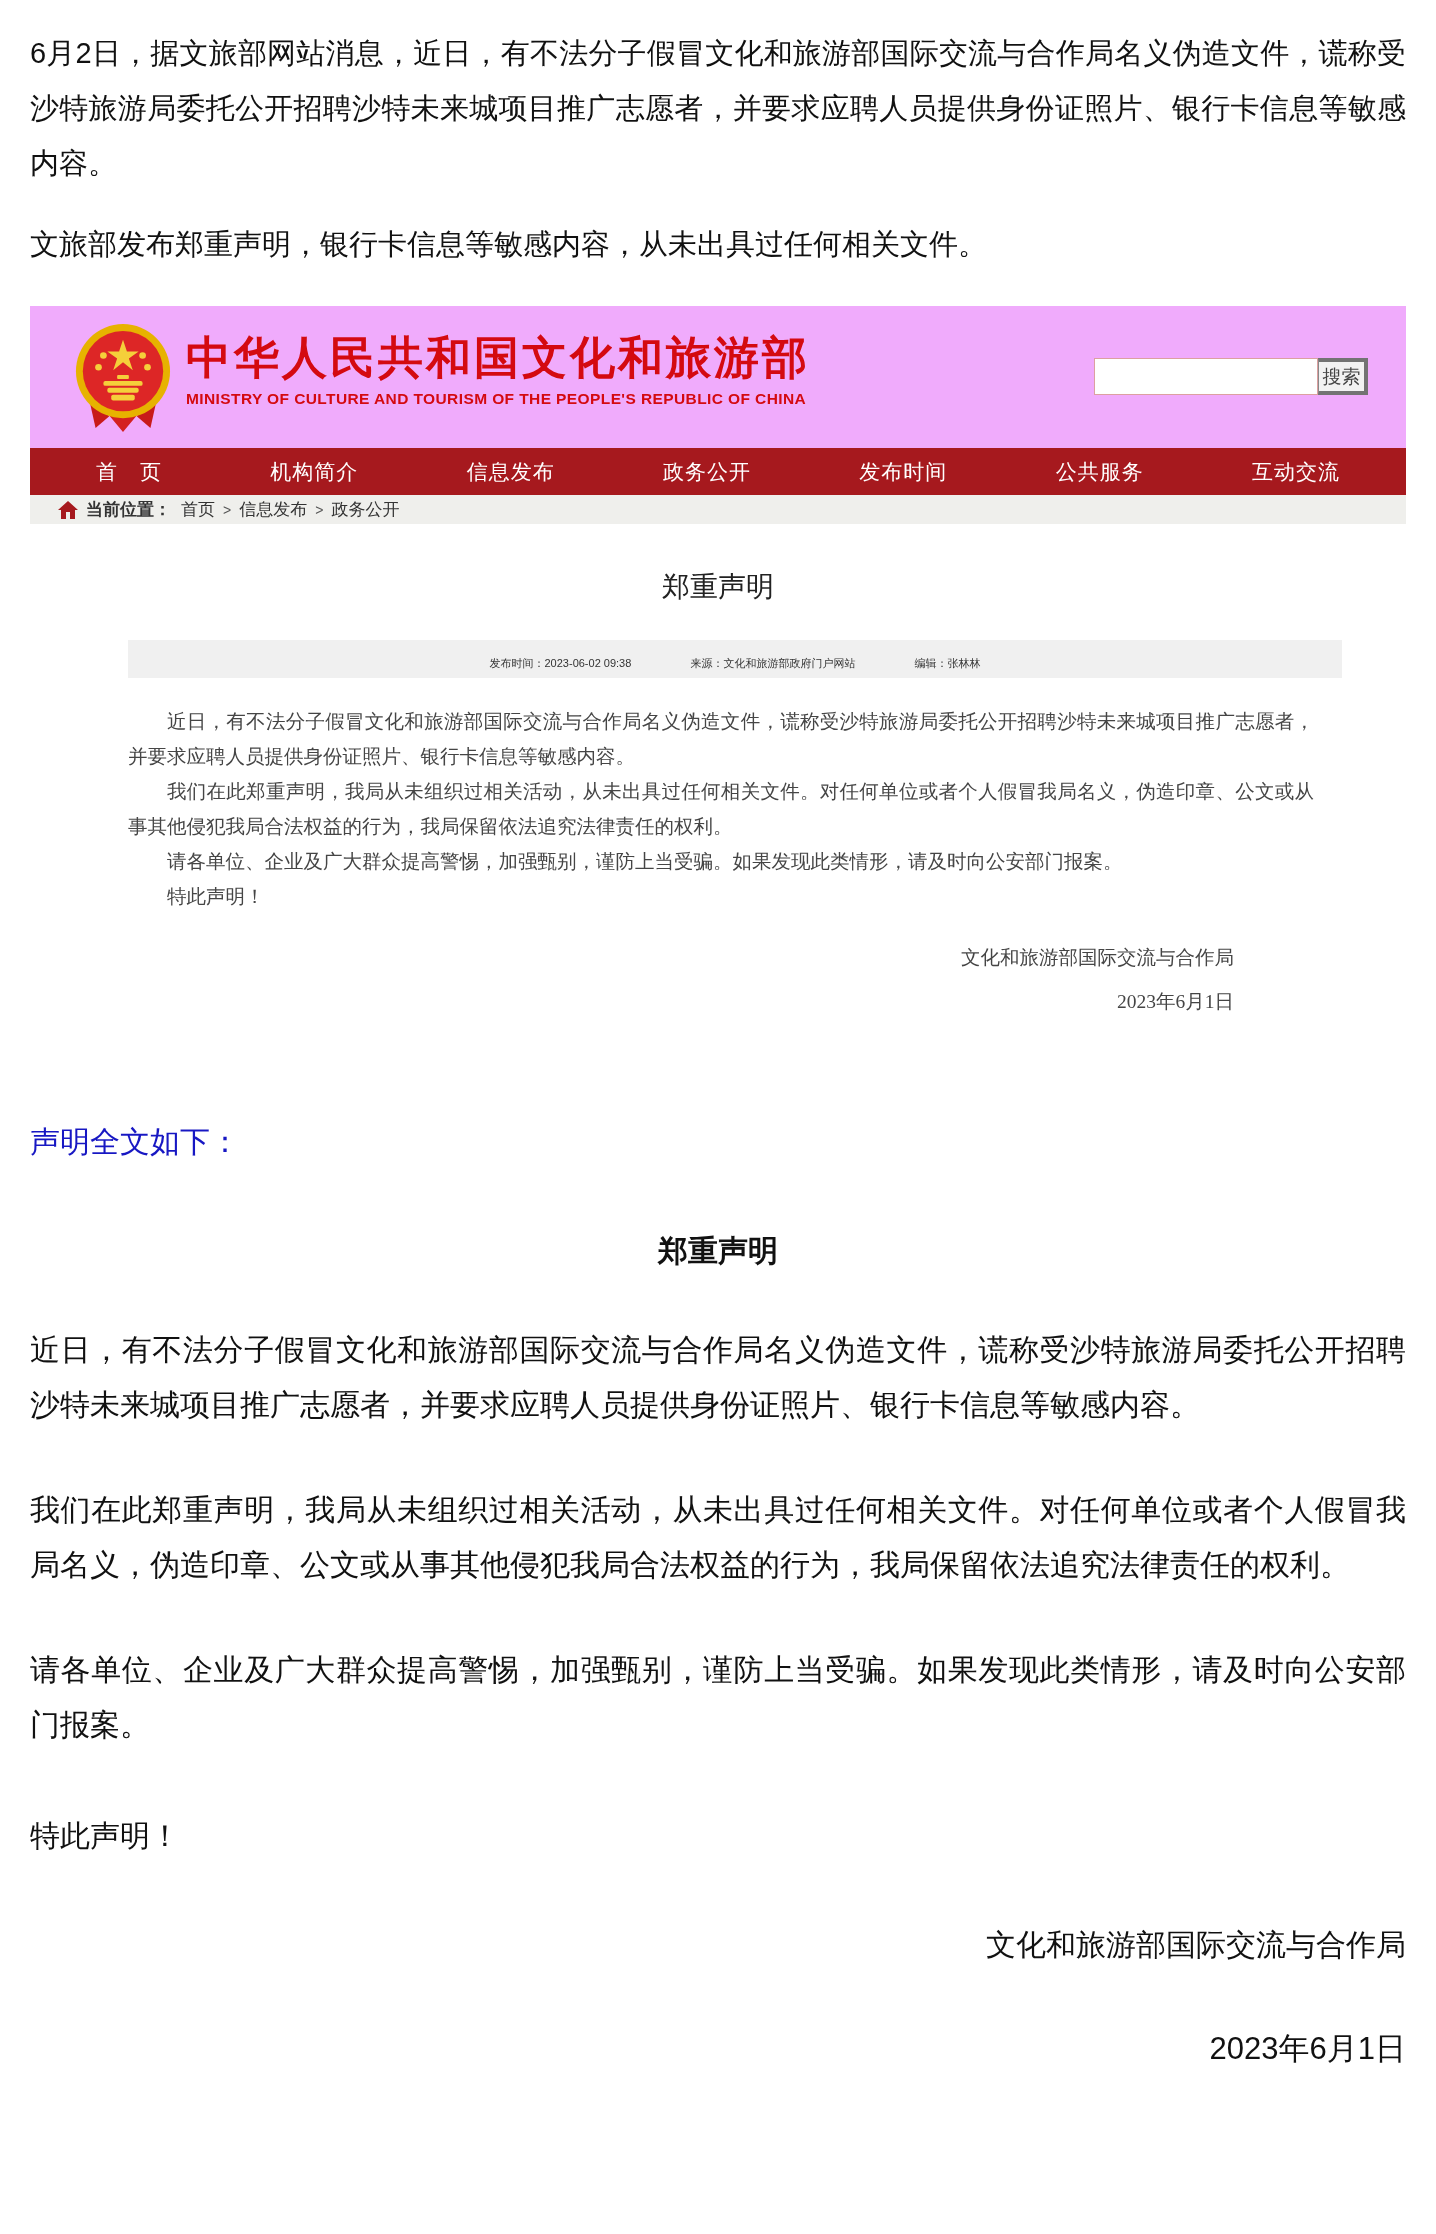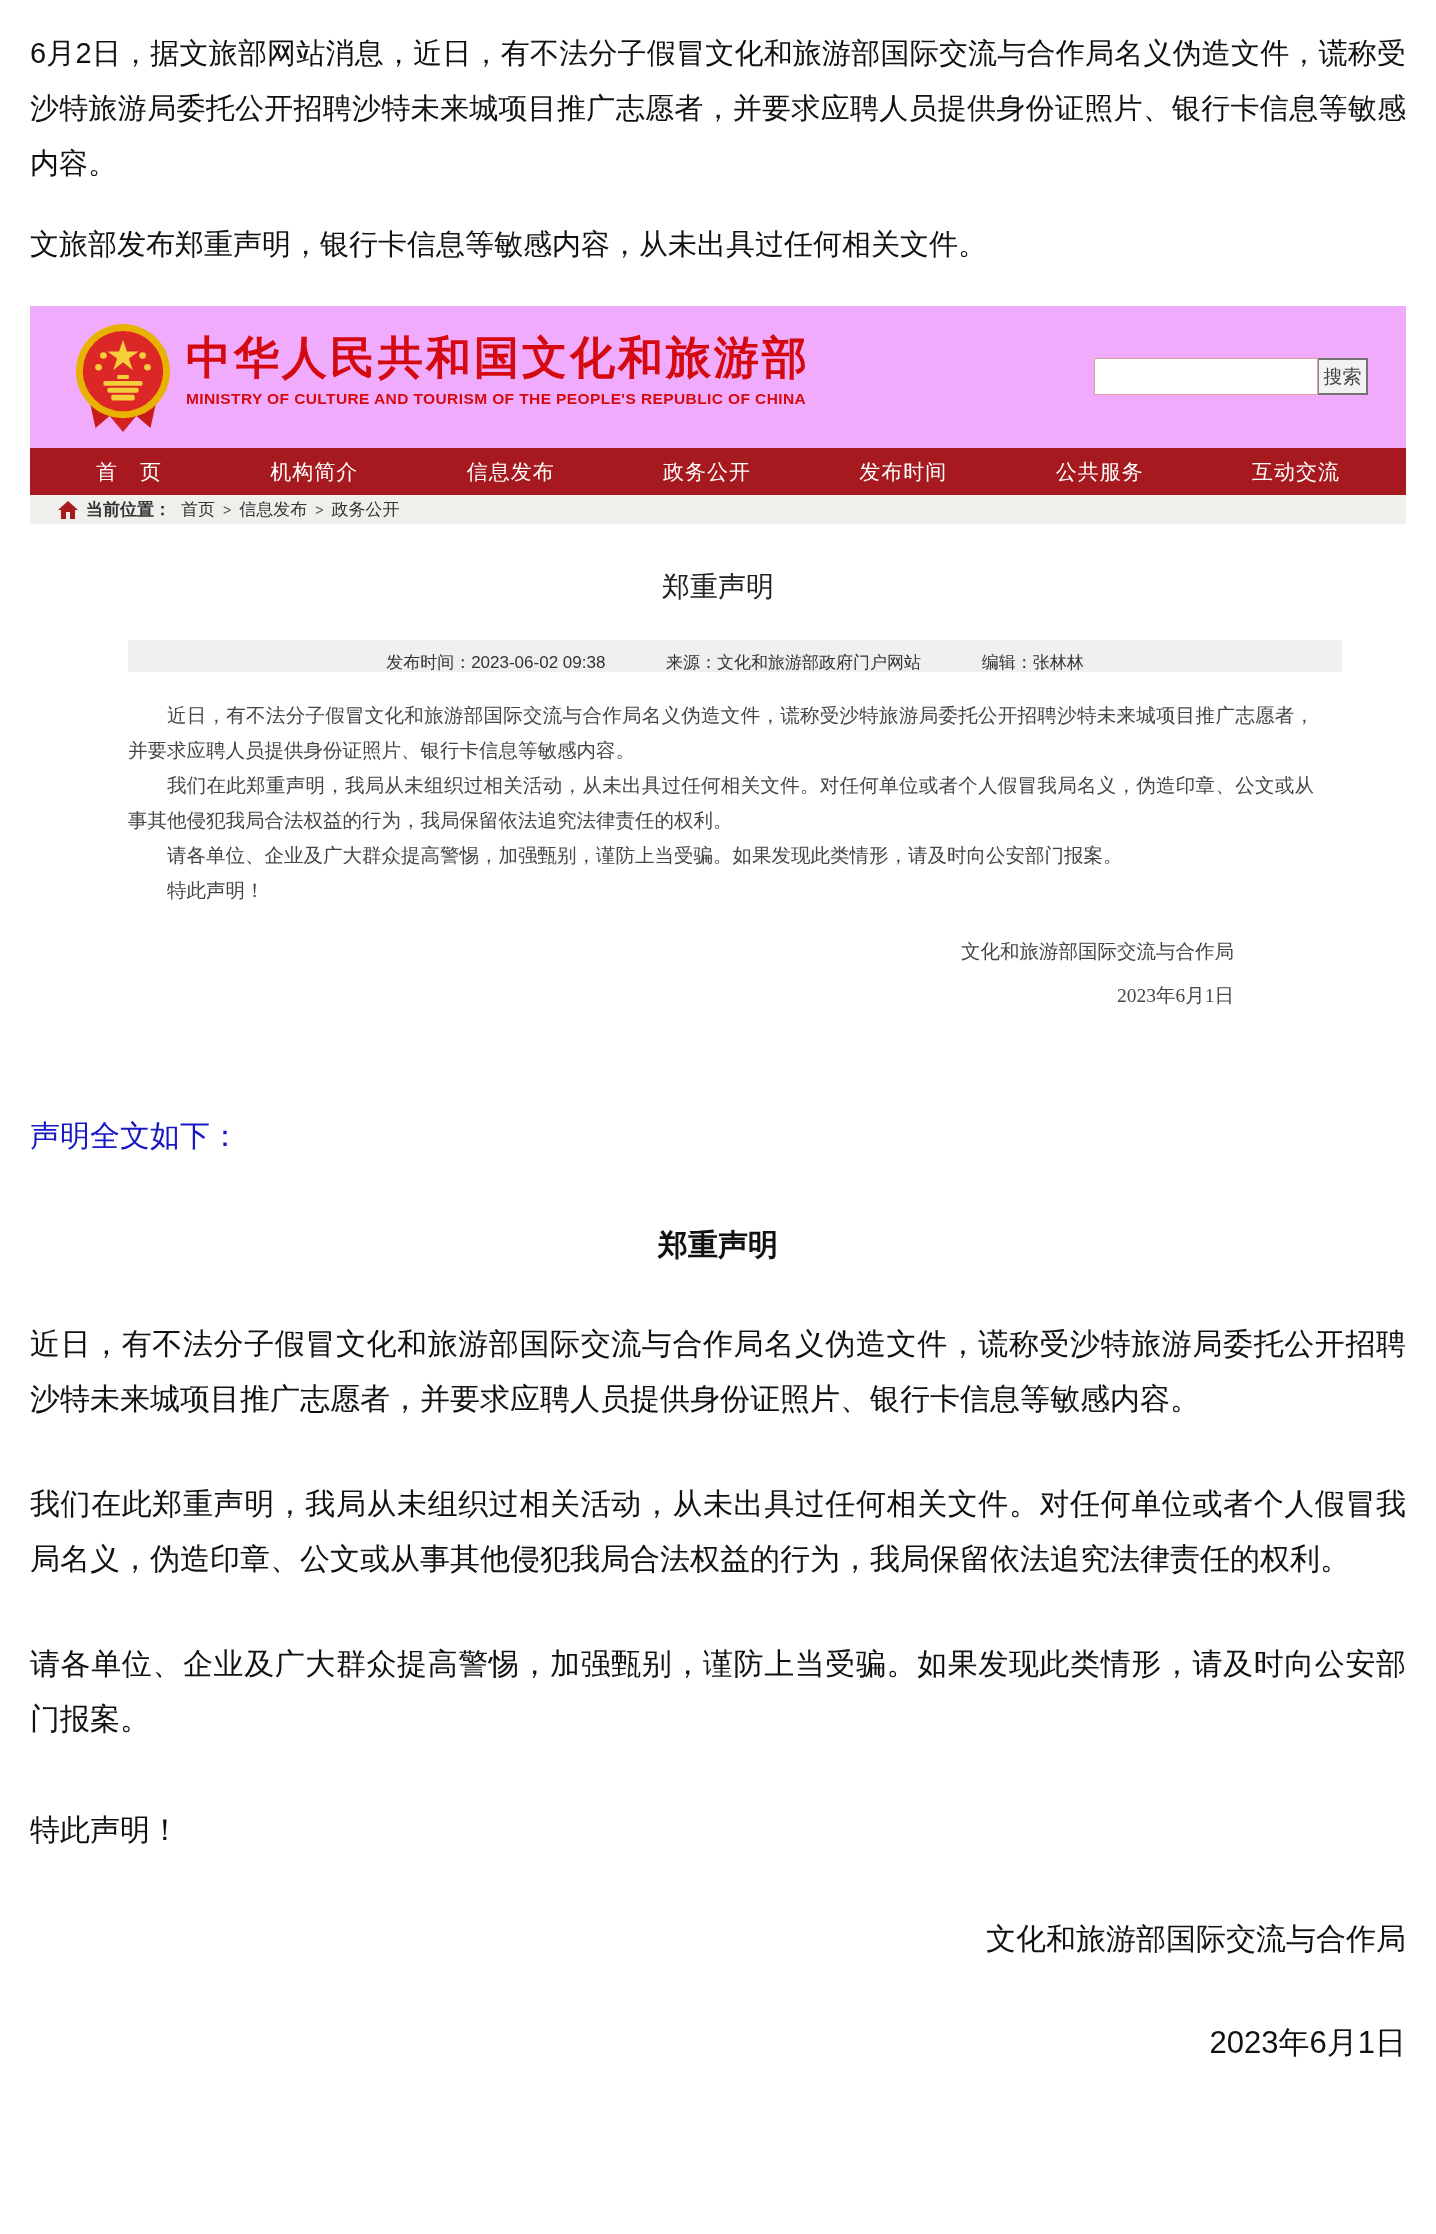--- a/index.html
+++ b/index.html
@@ -64,21 +64,21 @@
   .search-input {
     width: 224px;
     border: 1px solid #dca0a0;
     background: #fff;
     outline: none;
     font-size: 16px;
     padding: 0 8px;
   }
   .search-btn {
     width: 50px;
-    border: 2px solid #737373;
+    border: 4px solid #737373;
     border-left: 1px solid #8a8a8a;
     background: #f2f2f2;
     font-size: 19px;
     color: #444;
     cursor: pointer;
     font-family: "Liberation Sans", sans-serif;
   }
 
   
   .nav {
@@ -116,25 +116,25 @@
   .embed-article { background: #fff; padding: 44px 0 26px 0; }
   .embed-title {
     text-align: center;
     font-size: 28px;
     font-weight: 500;
     color: #222;
     font-family: "Liberation Sans", sans-serif;
   }
   .embed-meta {
     margin: 34px 64px 0 98px;
-    height: 32px;
+    height: 38px;
     line-height: 46px;
     background: #f0f0f0;
     text-align: center;
-    font-size: 17px;
+    font-size: 11px;
     color: #333;
     white-space: nowrap;
   }
   .embed-meta .meta-item { display: inline-block; margin: 0 28px; }
   .embed-body {
     padding: 26px 92px 0 98px;
     font-family: "Liberation Serif", "DejaVu Serif", serif;
     font-size: 19.5px;
     line-height: 35px;
     color: #454545;

